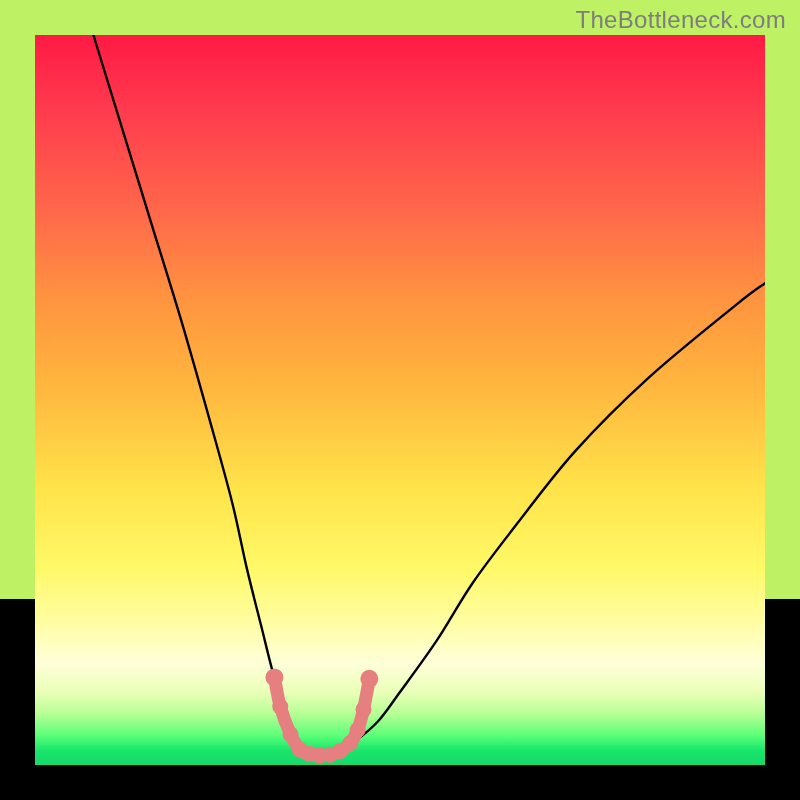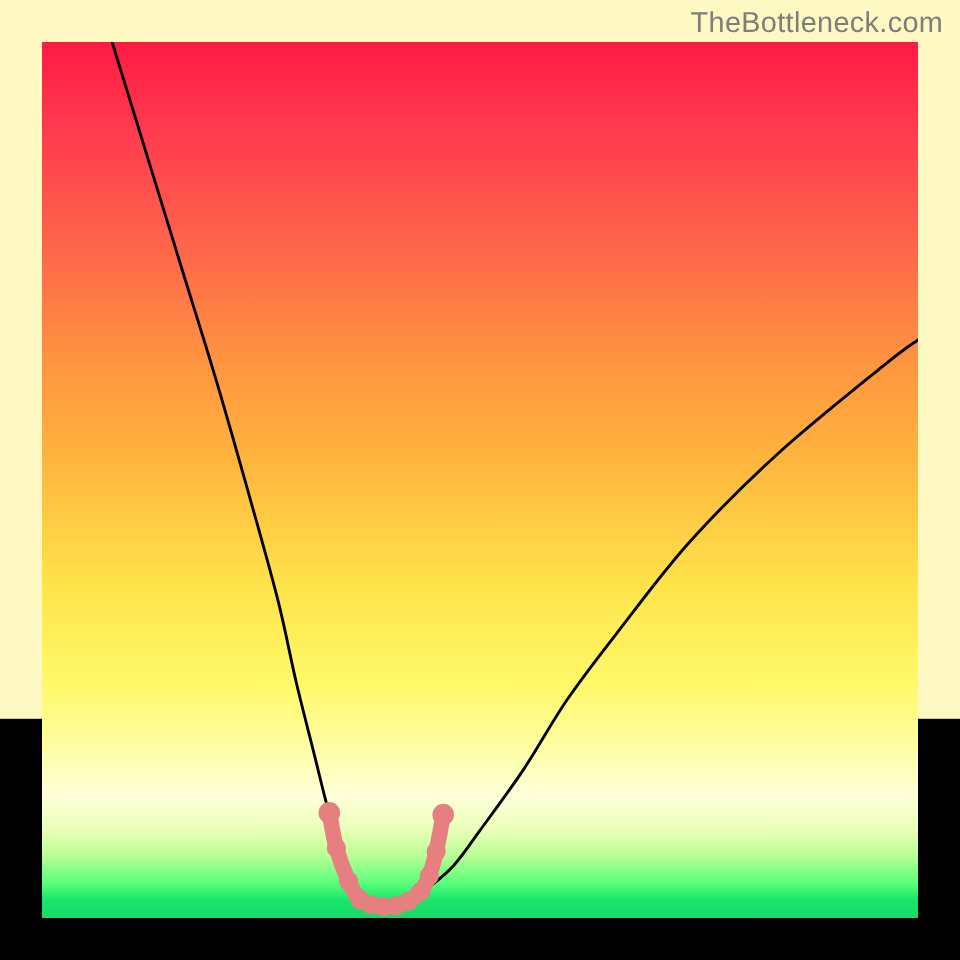--- a/index.html
+++ b/index.html
@@ -10,21 +10,21 @@
     background: #000000;
     overflow: hidden;
     font-family: Arial, Helvetica, sans-serif;
   }
   .frame {
     position: absolute;
     left: 0;
     top: 0;
     width: 800px;
     height: 599px;
-    background: #fef9c3;
+    background: #bef264;
   }
   .watermark {
     position: absolute;
     top: 6px;
     right: 14px;
     color: #7d7d7d;
     font-size: 24px;
     font-weight: 400;
     letter-spacing: 0.3px;
     z-index: 10;

